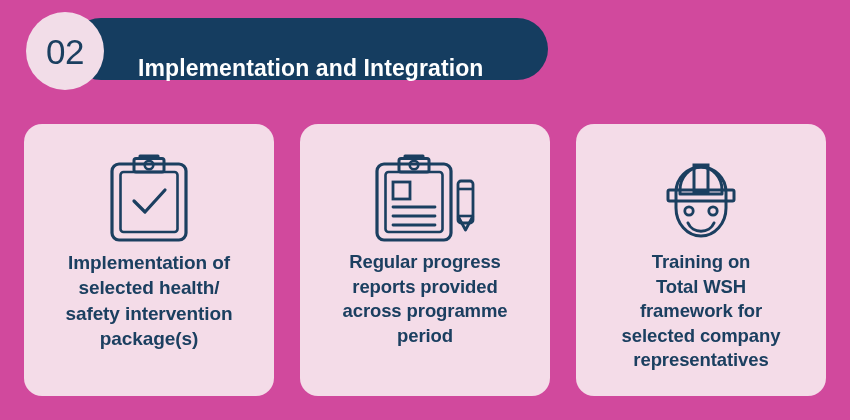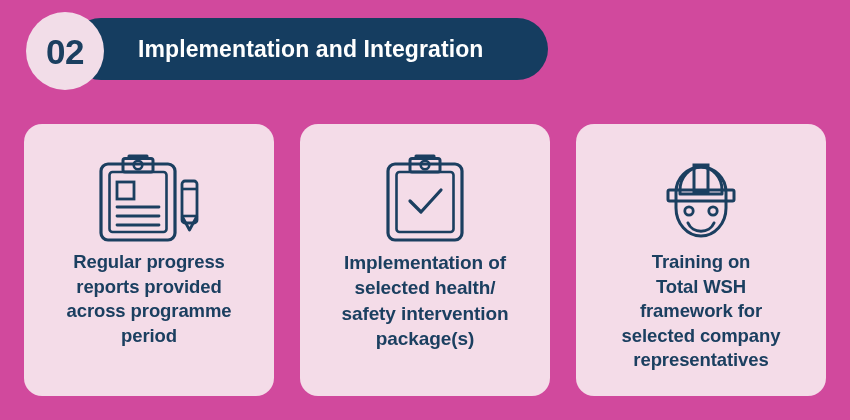--- a/index.html
+++ b/index.html
@@ -25,21 +25,21 @@
   }
   .header-pill {
     position: absolute;
     left: 70px;
     top: 18px;
     width: 478px;
     height: 62px;
     background: #153d60;
     border-radius: 31px;
     display: flex;
-    align-items: center;
+    align-items: flex-end;
     box-sizing: border-box;
     padding-left: 68px;
   }
   .header-title {
     color: #ffffff;
     font-size: 23px;
     font-weight: bold;
     letter-spacing: 0.1px;
     white-space: nowrap;
     line-height: 1;
@@ -53,21 +53,21 @@
     border-radius: 50%;
     background: #f2dde8;
     display: flex;
     align-items: center;
     justify-content: center;
     z-index: 3;
   }
   .step-badge-number {
     color: #1b3f60;
     font-size: 35px;
-    font-weight: bold;
+    font-weight: normal;
     letter-spacing: -0.5px;
     line-height: 1;
   }
 
   
   .cards {
     position: absolute;
     left: 24px;
     top: 124px;
     width: 802px;
@@ -115,20 +115,37 @@
   </div>
 
   <div class="step-badge">
     <span class="step-badge-number">02</span>
   </div>
 
 </div>
 
 <div class="cards">
 
+  <div class="card card-1">
+    <div class="card-icon">
+      <svg width="84" height="92" viewBox="0 0 84 92" fill="none" xmlns="http://www.w3.org/2000/svg">
+        <rect x="5" y="12" width="74" height="76" rx="7" stroke="#1b3f60" stroke-width="3.2" fill="none"></rect>
+        <rect x="13.5" y="20" width="57" height="60" rx="3" stroke="#1b3f60" stroke-width="2.6" fill="none"></rect>
+        <path d="M27 18 V8.5 a2 2 0 0 1 2-2 h26 a2 2 0 0 1 2 2 V18 a2 2 0 0 1 -2 2 H29 a2 2 0 0 1 -2-2 Z" stroke="#1b3f60" stroke-width="3" fill="none" stroke-linejoin="round"></path>
+        <path d="M33 7 V4 h18 V7" stroke="#1b3f60" stroke-width="3" fill="none" stroke-linejoin="round"></path>
+        <circle cx="42" cy="13" r="4.3" stroke="#1b3f60" stroke-width="2.6" fill="none"></circle>
+        <path d="M27 49 L38 60 L58 38" stroke="#1b3f60" stroke-width="3.2" fill="none" stroke-linecap="round" stroke-linejoin="round"></path>
+      </svg>
+    </div>
+    <div class="card-label">Implementation of
+selected health/
+safety intervention
+package(s)</div>
+  </div>
+
   <div class="card card-2">
     <div class="card-icon">
       <svg width="104" height="92" viewBox="0 0 104 92" fill="none" xmlns="http://www.w3.org/2000/svg">
         <rect x="4" y="12" width="74" height="76" rx="7" stroke="#1b3f60" stroke-width="3.2" fill="none"></rect>
         <rect x="12.5" y="20" width="57" height="60" rx="3" stroke="#1b3f60" stroke-width="2.6" fill="none"></rect>
         <path d="M26 18 V8.5 a2 2 0 0 1 2-2 h26 a2 2 0 0 1 2 2 V18 a2 2 0 0 1 -2 2 H28 a2 2 0 0 1 -2-2 Z" stroke="#1b3f60" stroke-width="3" fill="none" stroke-linejoin="round"></path>
         <path d="M32 7 V4 h18 V7" stroke="#1b3f60" stroke-width="3" fill="none" stroke-linejoin="round"></path>
         <circle cx="41" cy="13" r="4.3" stroke="#1b3f60" stroke-width="2.6" fill="none"></circle>
         <rect x="20" y="30" width="17" height="17" stroke="#1b3f60" stroke-width="2.8" fill="none"></rect>
         <line x1="20" y1="55" x2="62" y2="55" stroke="#1b3f60" stroke-width="2.8" stroke-linecap="round"></line>
@@ -139,37 +156,20 @@
         <line x1="85" y1="64" x2="100" y2="64" stroke="#1b3f60" stroke-width="2.6"></line>
         <path d="M85 64 L92.5 78 L100 64" stroke="#1b3f60" stroke-width="2.8" fill="none" stroke-linejoin="round"></path>
       </svg>
     </div>
     <div class="card-label">Regular progress
 reports provided
 across programme
 period</div>
   </div>
 
-  <div class="card card-1">
-    <div class="card-icon">
-      <svg width="84" height="92" viewBox="0 0 84 92" fill="none" xmlns="http://www.w3.org/2000/svg">
-        <rect x="5" y="12" width="74" height="76" rx="7" stroke="#1b3f60" stroke-width="3.2" fill="none"></rect>
-        <rect x="13.5" y="20" width="57" height="60" rx="3" stroke="#1b3f60" stroke-width="2.6" fill="none"></rect>
-        <path d="M27 18 V8.5 a2 2 0 0 1 2-2 h26 a2 2 0 0 1 2 2 V18 a2 2 0 0 1 -2 2 H29 a2 2 0 0 1 -2-2 Z" stroke="#1b3f60" stroke-width="3" fill="none" stroke-linejoin="round"></path>
-        <path d="M33 7 V4 h18 V7" stroke="#1b3f60" stroke-width="3" fill="none" stroke-linejoin="round"></path>
-        <circle cx="42" cy="13" r="4.3" stroke="#1b3f60" stroke-width="2.6" fill="none"></circle>
-        <path d="M27 49 L38 60 L58 38" stroke="#1b3f60" stroke-width="3.2" fill="none" stroke-linecap="round" stroke-linejoin="round"></path>
-      </svg>
-    </div>
-    <div class="card-label">Implementation of
-selected health/
-safety intervention
-package(s)</div>
-  </div>
-
   <div class="card card-3">
     <div class="card-icon">
       <svg width="96" height="92" viewBox="0 0 96 92" fill="none" xmlns="http://www.w3.org/2000/svg">
         <path d="M23 56 V40 a25 25 0 0 1 50 0 V56 a25 28 0 0 1 -50 0 Z" stroke="#1b3f60" stroke-width="3" fill="none"></path>
         <path d="M27 38 a21 23 0 0 1 42 0 V42 H27 Z" stroke="#1b3f60" stroke-width="3" fill="none" stroke-linejoin="round"></path>
         <rect x="41" y="13" width="14" height="27" stroke="#1b3f60" stroke-width="3" fill="none"></rect>
         <rect x="15" y="38" width="66" height="11" rx="1.5" stroke="#1b3f60" stroke-width="3" fill="none"></rect>
         <circle cx="36" cy="59" r="4.2" stroke="#1b3f60" stroke-width="2.8" fill="none"></circle>
         <circle cx="60" cy="59" r="4.2" stroke="#1b3f60" stroke-width="2.8" fill="none"></circle>
         <path d="M35 71 a14 13 0 0 0 26 0" stroke="#1b3f60" stroke-width="3" fill="none" stroke-linecap="round"></path>

